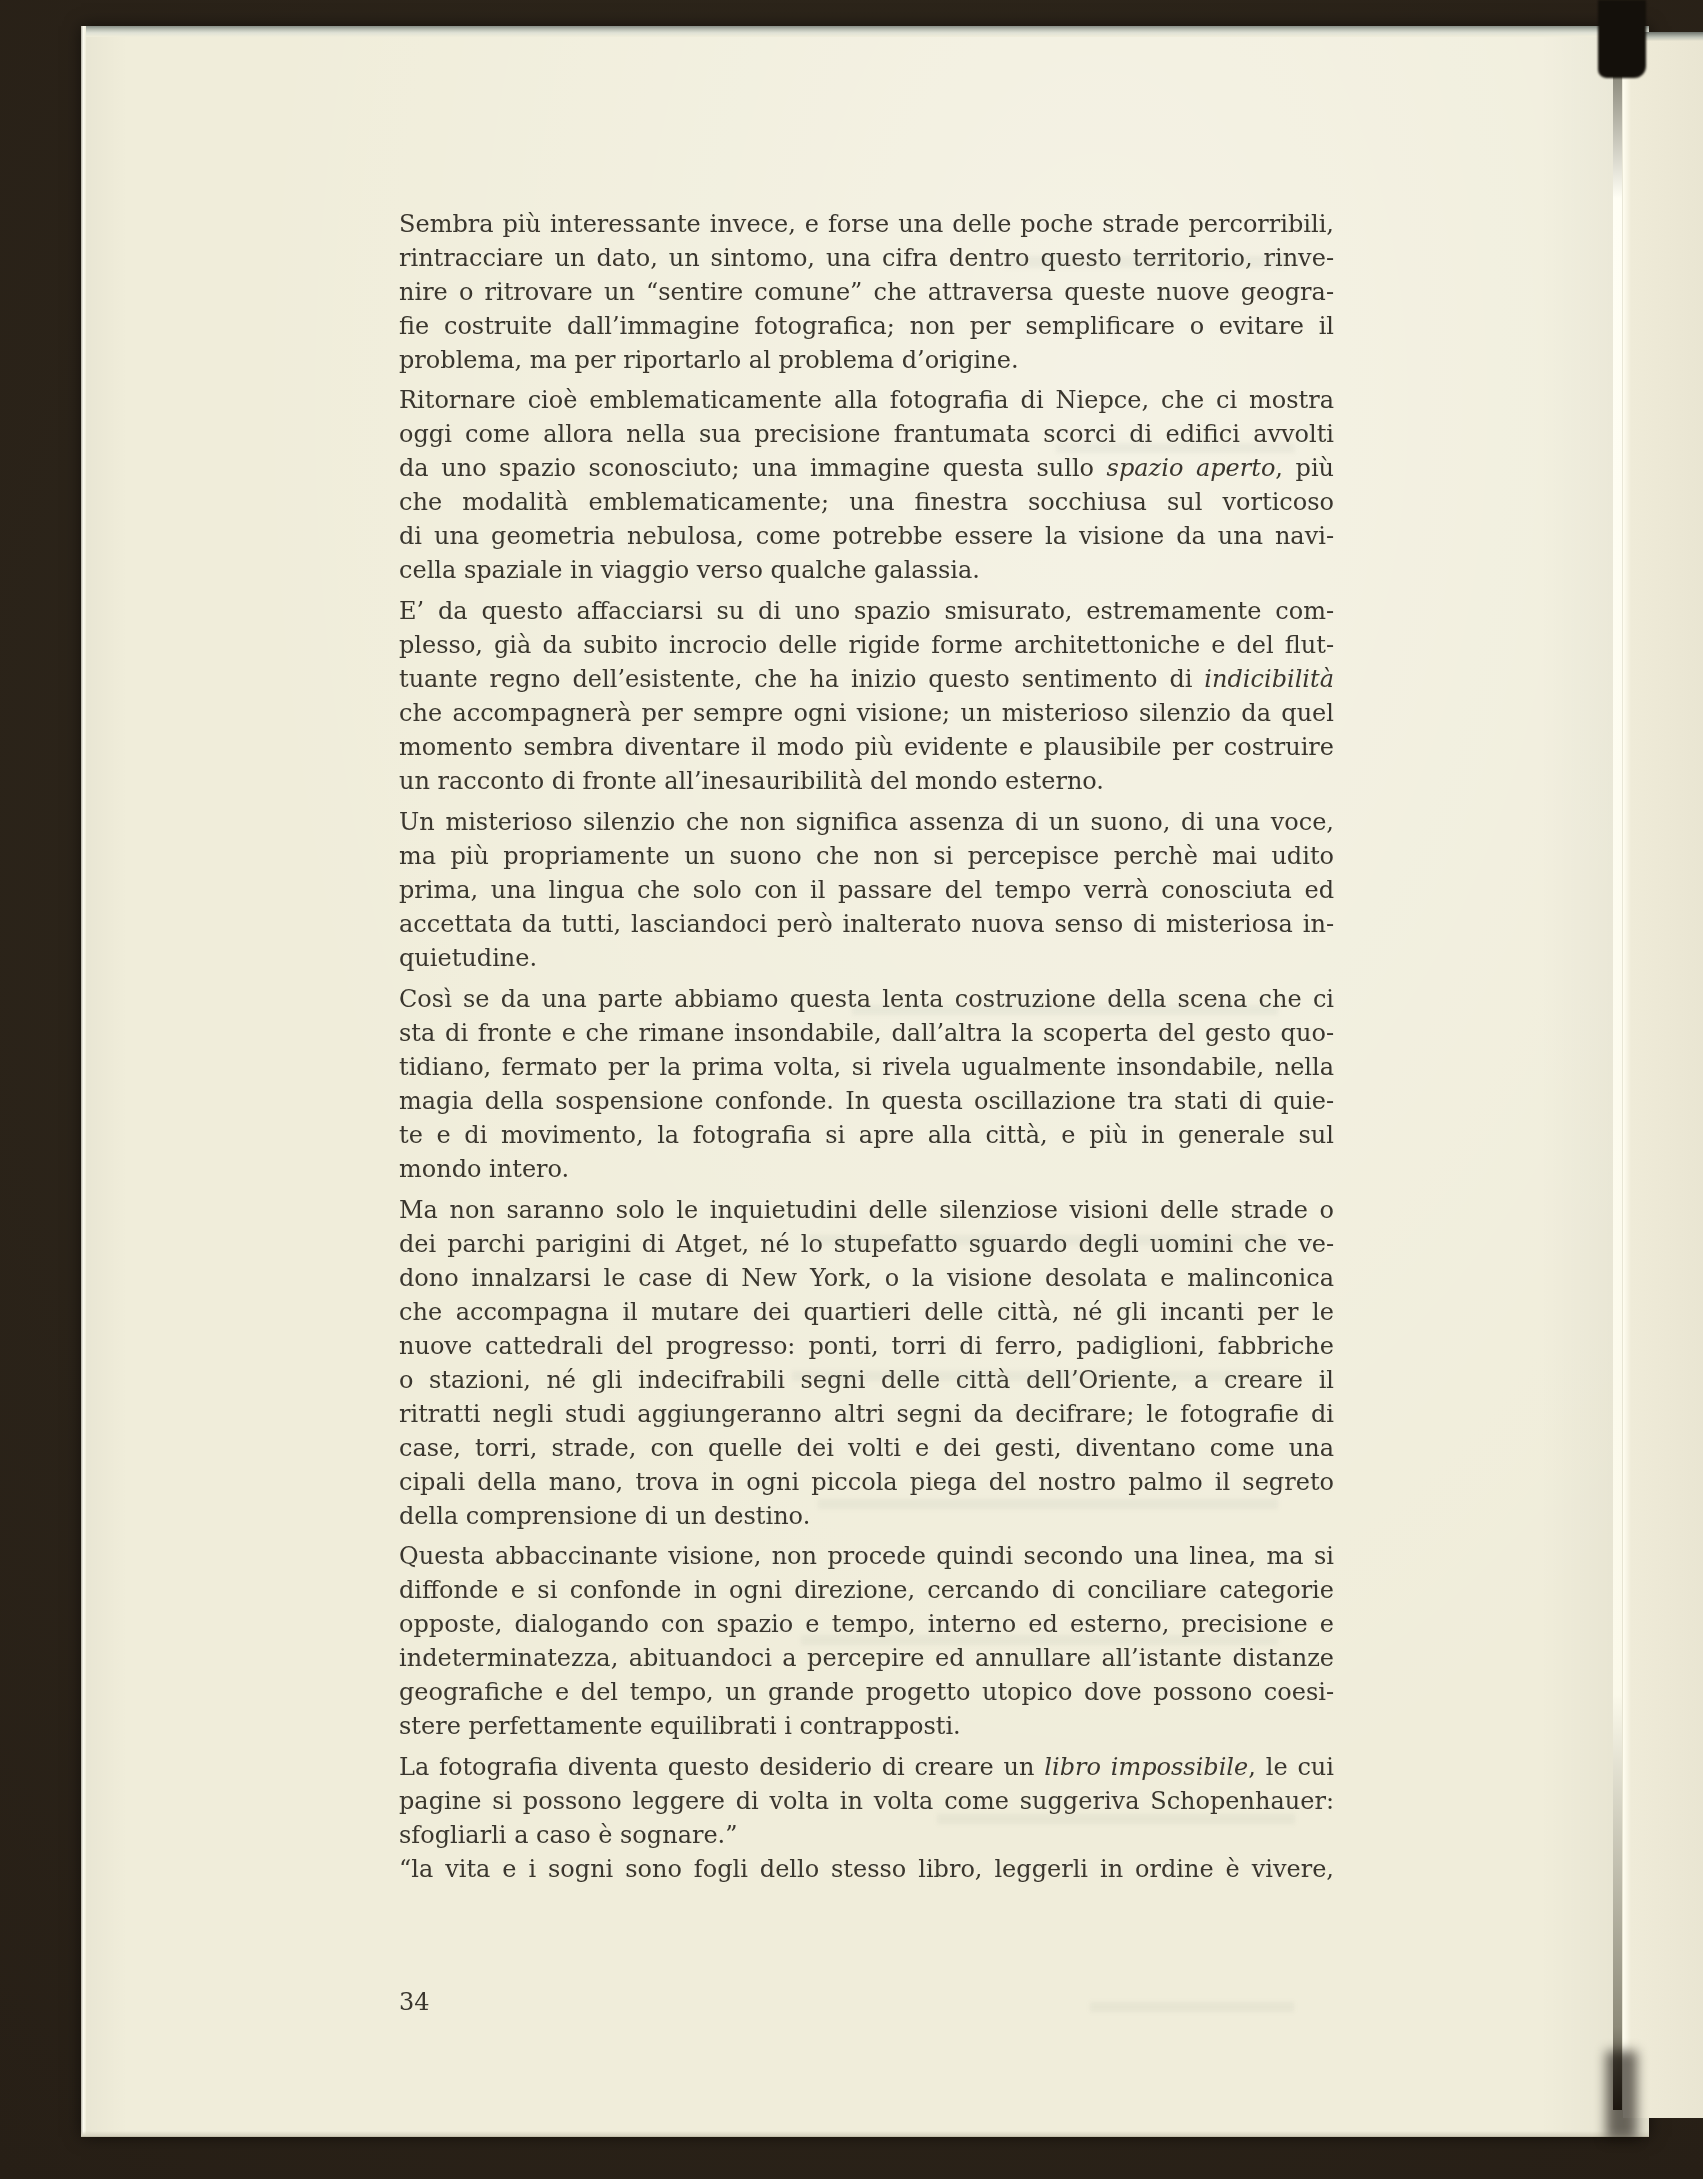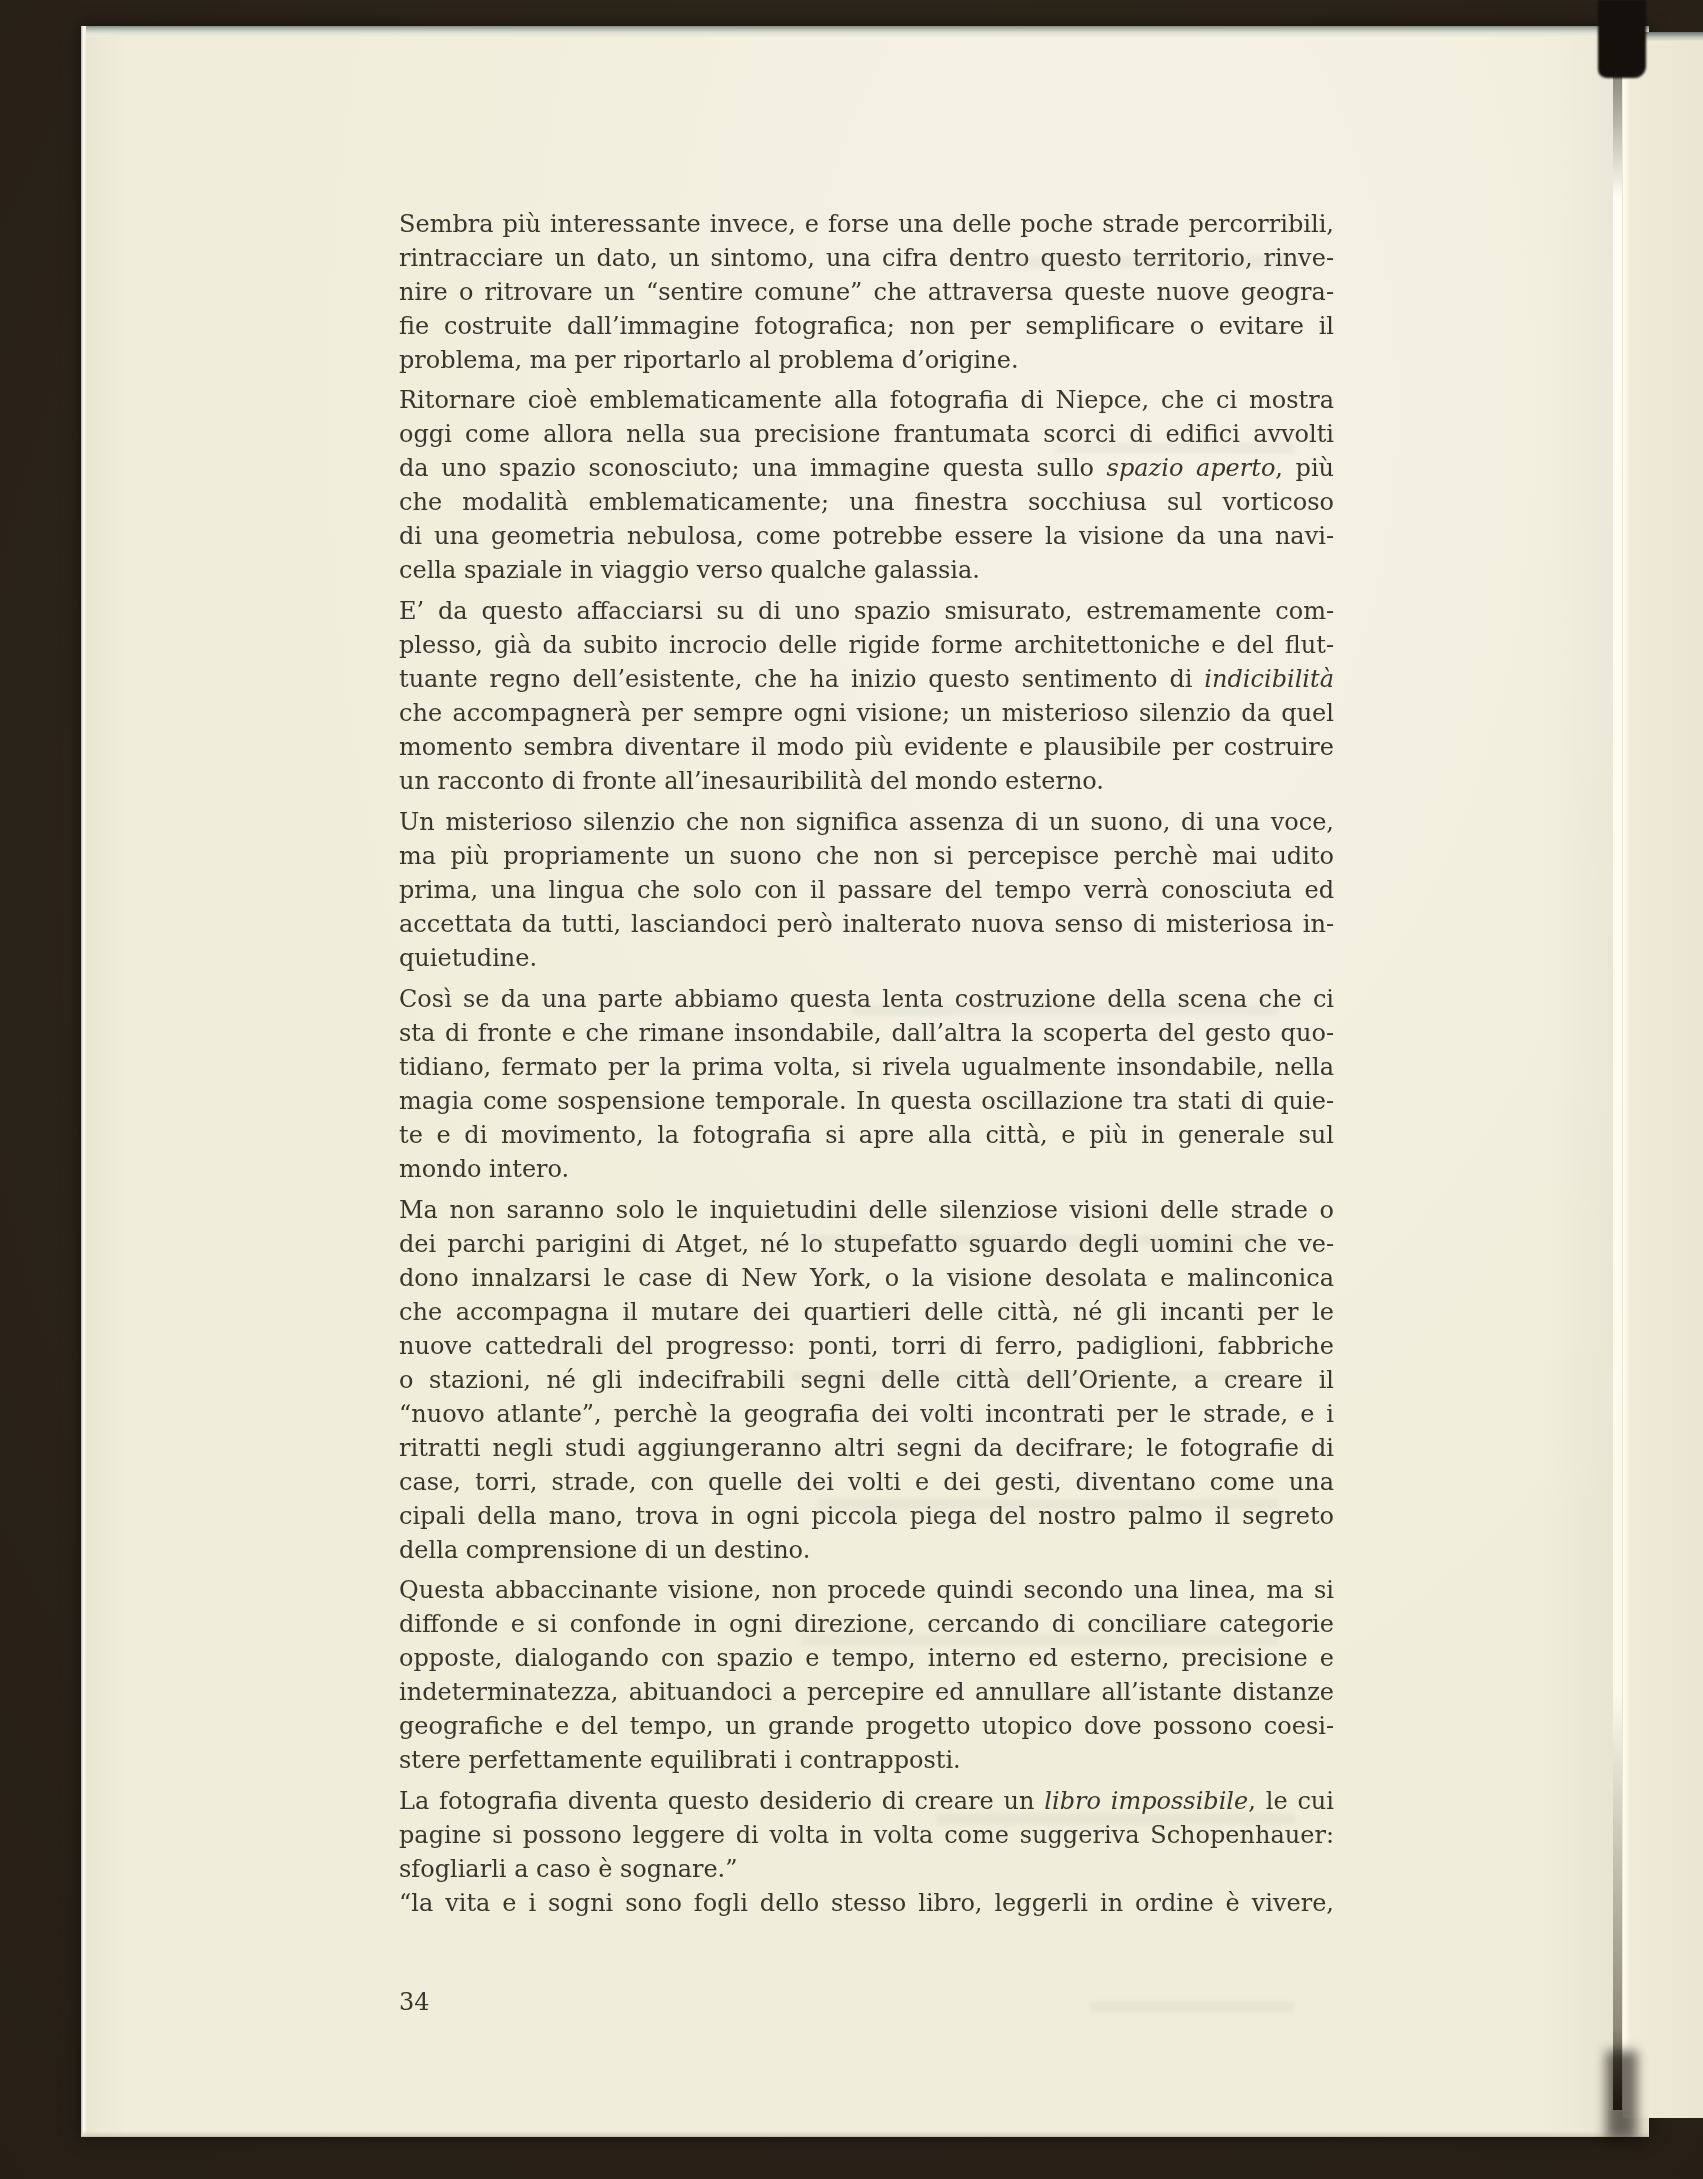--- a/index.html
+++ b/index.html
@@ -95,33 +95,32 @@
       <span class="ln">ma più propriamente un suono che non si percepisce perchè mai udito</span>
       <span class="ln">prima, una lingua che solo con il passare del tempo verrà conosciuta ed</span>
       <span class="ln">accettata da tutti, lasciandoci però inalterato nuova senso di misteriosa in-</span>
       <span class="ln last">quietudine.</span>
     </p>
 
     <p class="para">
       <span class="ln">Così se da una parte abbiamo questa lenta costruzione della scena che ci</span>
       <span class="ln">sta di fronte e che rimane insondabile, dall’altra la scoperta del gesto quo-</span>
       <span class="ln">tidiano, fermato per la prima volta, si rivela ugualmente insondabile, nella</span>
-      <span class="ln">magia come sospensione temporale. In questa oscillazione tra stati di quie-</span>
+      <span class="ln">magia della sospensione confonde. In questa oscillazione tra stati di quie-</span>
       <span class="ln">te e di movimento, la fotografia si apre alla città, e più in generale sul</span>
       <span class="ln last">mondo intero.</span>
     </p>
 
     <p class="para">
       <span class="ln">Ma non saranno solo le inquietudini delle silenziose visioni delle strade o</span>
       <span class="ln">dei parchi parigini di Atget, né lo stupefatto sguardo degli uomini che ve-</span>
       <span class="ln">dono innalzarsi le case di New York, o la visione desolata e malinconica</span>
       <span class="ln">che accompagna il mutare dei quartieri delle città, né gli incanti per le</span>
       <span class="ln">nuove cattedrali del progresso: ponti, torri di ferro, padiglioni, fabbriche</span>
       <span class="ln">o stazioni, né gli indecifrabili segni delle città dell’Oriente, a creare il</span>
-      <span class="ln">“nuovo atlante”, perchè la geografia dei volti incontrati per le strade, e i</span>
       <span class="ln">ritratti negli studi aggiungeranno altri segni da decifrare; le fotografie di</span>
       <span class="ln">case, torri, strade, con quelle dei volti e dei gesti, diventano come una</span>
       <span class="ln">cipali della mano, trova in ogni piccola piega del nostro palmo il segreto</span>
       <span class="ln last">della comprensione di un destino.</span>
     </p>
 
     <p class="para">
       <span class="ln">Questa abbaccinante visione, non procede quindi secondo una linea, ma si</span>
       <span class="ln">diffonde e si confonde in ogni direzione, cercando di conciliare categorie</span>
       <span class="ln">opposte, dialogando con spazio e tempo, interno ed esterno, precisione e</span>

